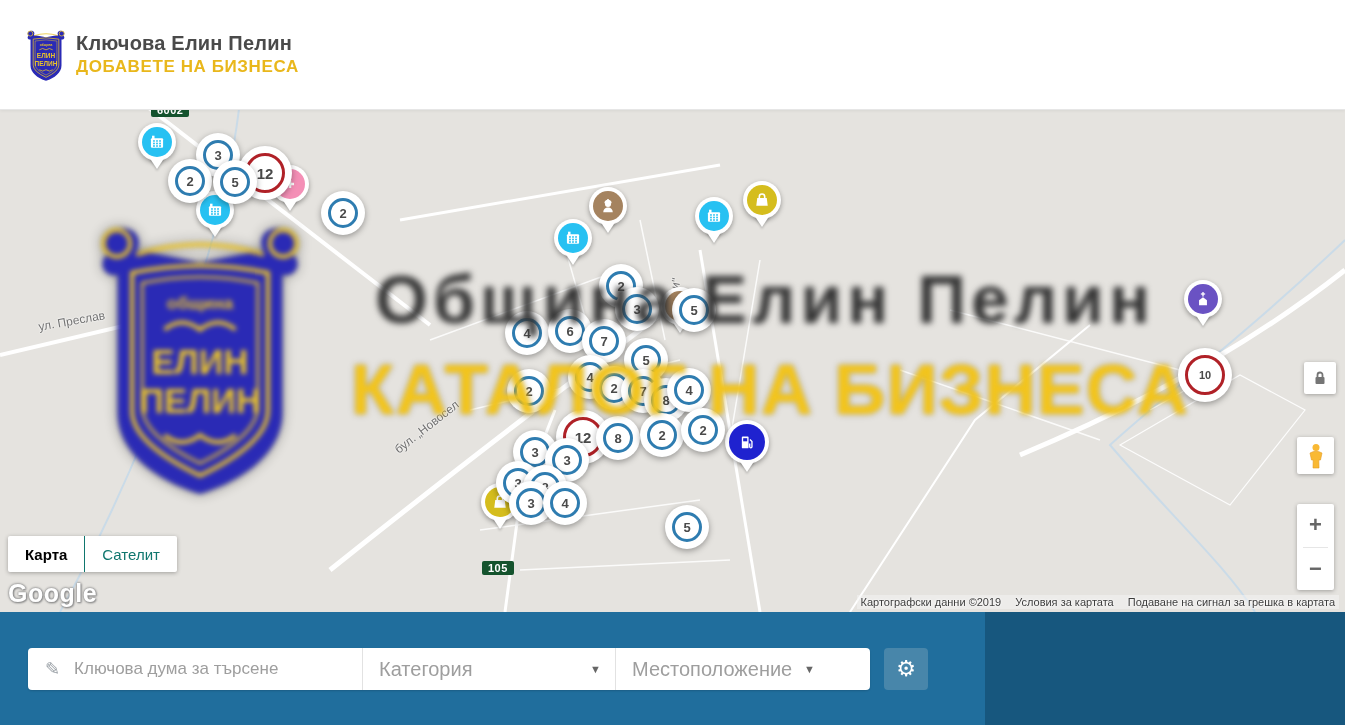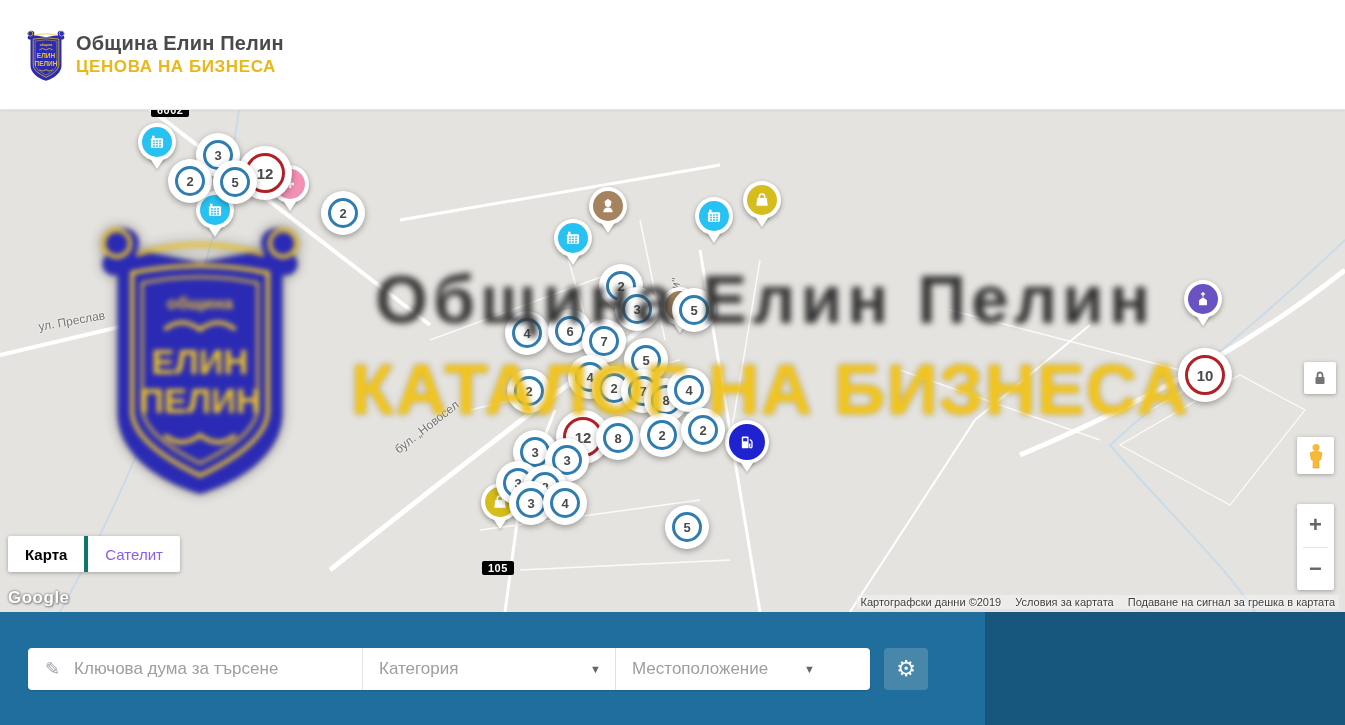--- a/index.html
+++ b/index.html
@@ -14,21 +14,21 @@
   .brand-title { font-size:20px; font-weight:bold; color:#4a4a4a; letter-spacing:.2px; }
   .brand-subtitle { font-size:17px; font-weight:bold; color:#e9b71b; letter-spacing:.6px; margin-top:2px; }
   .nav { margin-left:auto; margin-right:25px; display:flex; gap:34px; }
   .nav a { text-decoration:none; color:#333; font-weight:bold; font-size:15px; letter-spacing:-0.2px;
            transform:scaleX(.92); white-space:nowrap; }
 
   
   .map { position:relative; width:100%; height:502px; background:#e5e3df; overflow:hidden; }
   .map svg.roads { position:absolute; inset:0; z-index:1; }
   .street-label { position:absolute; z-index:2; font-size:12px; color:#717171; text-shadow:0 0 2px #fff,0 0 2px #fff; white-space:nowrap; }
-  .road-badge { position:absolute; z-index:3; font-size:11px; font-weight:bold; color:#fff; background:#000000;
+  .road-badge { position:absolute; z-index:3; font-size:11px; font-weight:bold; color:#fff; background:#14532d;
                 padding:1px 6px; border-radius:2px; letter-spacing:.5px; }
 
   
   .pin { position:absolute; z-index:4; width:38px; cursor:pointer; }
   .pin-c { width:38px; height:38px; border-radius:50%; background:#fff; box-shadow:0 2px 5px rgba(0,0,0,.35);
            display:flex; align-items:center; justify-content:center; }
   .pin-i { width:30px; height:30px; border-radius:50%; display:flex; align-items:center; justify-content:center; }
   .pin-i svg { width:18px; height:18px; }
   .pin-tail { width:0; height:0; margin:-4px auto 0; border-left:8px solid transparent; border-right:8px solid transparent;
               border-top:12px solid #fff; filter:drop-shadow(0 2px 1px rgba(0,0,0,.2)); }
@@ -46,22 +46,22 @@
               color:#353535; letter-spacing:5px; filter:blur(3.2px); white-space:nowrap; }
   .wm-line2 { left:330px; top:240px; width:880px; z-index:12; text-align:center; font-size:70px; font-weight:bold;
               color:#f2c41c; letter-spacing:1px; transform:scaleX(1.02); filter:blur(2.8px); white-space:nowrap;
               text-shadow:0 0 5px rgba(0,0,0,.35); }
 
   
   .maptype { position:absolute; left:8px; top:426px; z-index:40; display:flex; background:#fff; border-radius:2px;
              box-shadow:0 1px 4px rgba(0,0,0,.3); height:36px; }
   .maptype .btn { padding:0 17px; display:flex; align-items:center; font-size:15px; cursor:pointer; }
   .maptype .btn.active { font-weight:bold; color:#000; }
-  .maptype .btn.idle { color:#8b5cf6; border-left:4px solid #0f766e; }
-  .glogo { position:absolute; left:8px; bottom:4px; z-index:40; font-size:17px; font-weight:bold; color:#fff; letter-spacing:.5px;
+  .maptype .btn.idle { color:#0f766e; border-left:1px solid #0f766e; }
+  .glogo { position:absolute; left:8px; bottom:4px; z-index:40; font-size:25px; font-weight:bold; color:#fff; letter-spacing:.5px;
            text-shadow:0 0 2px #8b8b8b,0 0 3px #8b8b8b,1px 1px 2px #8b8b8b; cursor:pointer; }
   .attrib { position:absolute; right:6px; bottom:3px; z-index:40; font-size:11px; color:#3c3c3c; display:flex; gap:14px;
             text-shadow:0 0 2px #fff,0 0 3px #fff; background:rgba(245,245,245,.5); padding:1px 4px; }
   .attrib span, .attrib a { color:#3c3c3c; text-decoration:none; }
 
   .ctl { position:absolute; z-index:40; background:#fff; box-shadow:0 1px 4px rgba(0,0,0,.3); border-radius:2px; }
   .ctl-lock { left:1304px; right:auto; top:252px; width:32px; height:32px; display:flex; align-items:center; justify-content:center; cursor:pointer; }
   .ctl-peg { left:1297px; top:327px; width:37px; height:37px; display:flex; align-items:center; justify-content:center; cursor:pointer; }
   .ctl-zoom { left:1297px; top:394px; width:37px; height:86px; display:flex; flex-direction:column; }
   .ctl-zoom .zbtn { flex:1; display:flex; align-items:center; justify-content:center; font-size:22px; color:#666;
@@ -73,21 +73,21 @@
   .sb-right { position:absolute; right:0; top:0; width:360px; height:113px; background:#17577e; }
   .sb-group { position:absolute; left:28px; top:36px; width:842px; height:42px; background:#fff; border-radius:4px;
               display:flex; align-items:stretch; box-shadow:0 1px 2px rgba(0,0,0,.15); }
   .sb-field { display:flex; align-items:center; }
   .sb-keyword { width:334px; padding-left:17px; }
   .sb-keyword .pencil { font-size:18px; color:#9aa0a6; transform:rotate(0deg); margin-right:14px; }
   .sb-keyword input { border:0; outline:0; width:250px; font-size:17px; color:#555; font-family:"Liberation Sans",sans-serif; }
   .sb-keyword input::placeholder { color:#9e9e9e; }
   .sb-select { border-left:1px solid #e2e2e2; padding:0 14px 0 16px; justify-content:space-between; cursor:pointer; }
   .sb-cat { width:253px; } .sb-loc { width:214px; }
-  .sb-select .sel-label { font-size:17px; color:#9e9e9e; }
+  .sb-select .sel-label { font-size:20px; color:#9e9e9e; }
   .sb-select .caret { font-size:11px; color:#666; }
   .sb-gear { position:absolute; left:884px; top:36px; width:44px; height:42px; background:#4886aa; border-radius:4px;
              display:flex; align-items:center; justify-content:center; cursor:pointer; }
   .sb-gear span { color:#fff; font-size:22px; line-height:1; }
   .sb-submit { position:absolute; left:1015px; top:36px; width:305px; height:43px; border:0; border-radius:3px;
                background:linear-gradient(#f4cb20,#eec013); color:#fff; font-weight:bold; font-size:16px;
                letter-spacing:1px; display:flex; align-items:center; justify-content:center; gap:10px; cursor:pointer;
                font-family:"Liberation Sans",sans-serif; }
   .sb-submit svg { width:17px; height:17px; }
 </style>
@@ -109,22 +109,22 @@
     <path d="M80 222 q17 14 35 0 q18 14 35 0" fill="none" stroke="#e9c32a" stroke-width="4"></path>
   </symbol>
 </svg>
 
 <div class="header">
   <div class="brand">
     <svg class="brand-crest">
         <use href="#crest"></use>
       </svg>
     <div class="brand-text">
-      <div class="brand-title">Община Елин Пелин</div>
-      <div class="brand-subtitle">ЦЕНОВА НА БИЗНЕСА</div>
+      <div class="brand-title">Ключова Елин Пелин</div>
+      <div class="brand-subtitle">ДОБАВЕТЕ НА БИЗНЕСА</div>
     </div>
   </div>
 </div>
 
 <div class="map">
   <svg class="roads" width="1345" height="502" viewBox="0 0 1345 502">
     <path d="M240,-10 C225,130 150,340 60,502" stroke="#cadbe8" stroke-width="2" fill="none"></path>
     <path d="M1345,130 C1240,230 1170,280 1110,335 C1170,405 1225,455 1255,502" stroke="#cadbe8" stroke-width="2" fill="none"></path>
     <path d="M145,-5 L430,215" stroke="#fff" stroke-width="4" fill="none"></path>
     <path d="M0,245 L255,185" stroke="#fff" stroke-width="4" fill="none"></path>
@@ -391,21 +391,21 @@
       <div class="cluster" style="left: 509px; top: 371px; width: 44px; height: 44px;">
         <div class="cluster-ring" style="width:30px;height:30px;border:3px solid #2e7cb0;font-size:13px">3</div>
       </div>
       <div class="cluster" style="left: 543px; top: 371px; width: 44px; height: 44px;">
         <div class="cluster-ring" style="width:30px;height:30px;border:3px solid #2e7cb0;font-size:13px">4</div>
       </div>
       <div class="cluster" style="left: 665px; top: 395px; width: 44px; height: 44px;">
         <div class="cluster-ring" style="width:30px;height:30px;border:3px solid #2e7cb0;font-size:13px">5</div>
       </div>
       <div class="cluster" style="left: 1178px; top: 238px; width: 54px; height: 54px; z-index: 30;">
-        <div class="cluster-ring" style="width:40px;height:40px;border:3.5px solid #b02127;font-size:15px">10</div>
+        <div class="cluster-ring" style="width:40px;height:40px;border:3.5px solid #b02127;font-size:11px">10</div>
       </div>
     </div>
 
   <svg class="wm wm-crest">
       <use href="#crest"></use>
     </svg>
   <div class="wm wm-line1">Община Елин Пелин</div>
   <div class="wm wm-line2">КАТАЛОГ НА БИЗНЕСА</div>
 
   <div class="maptype">

